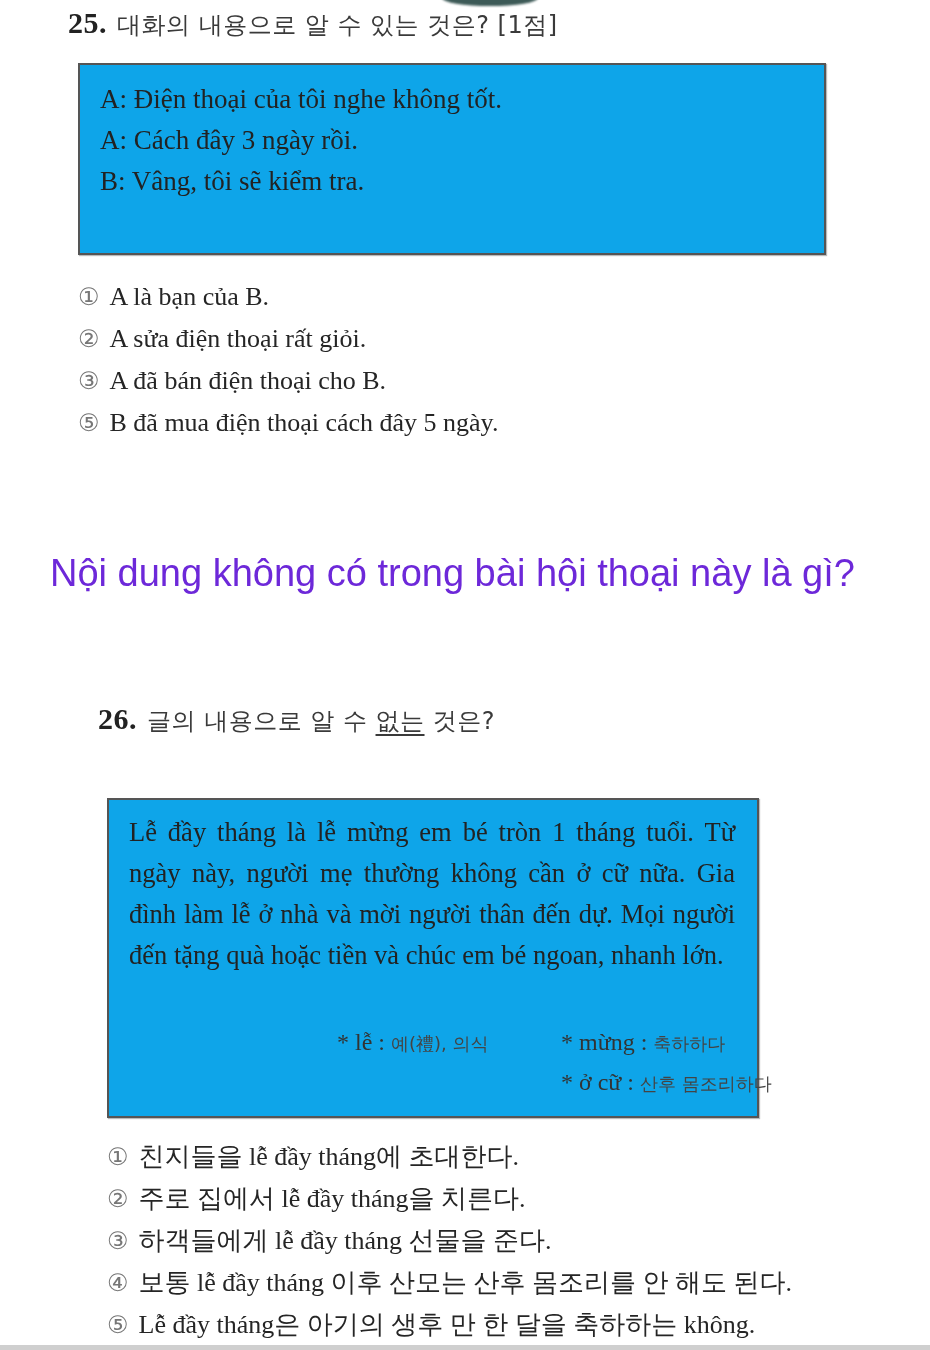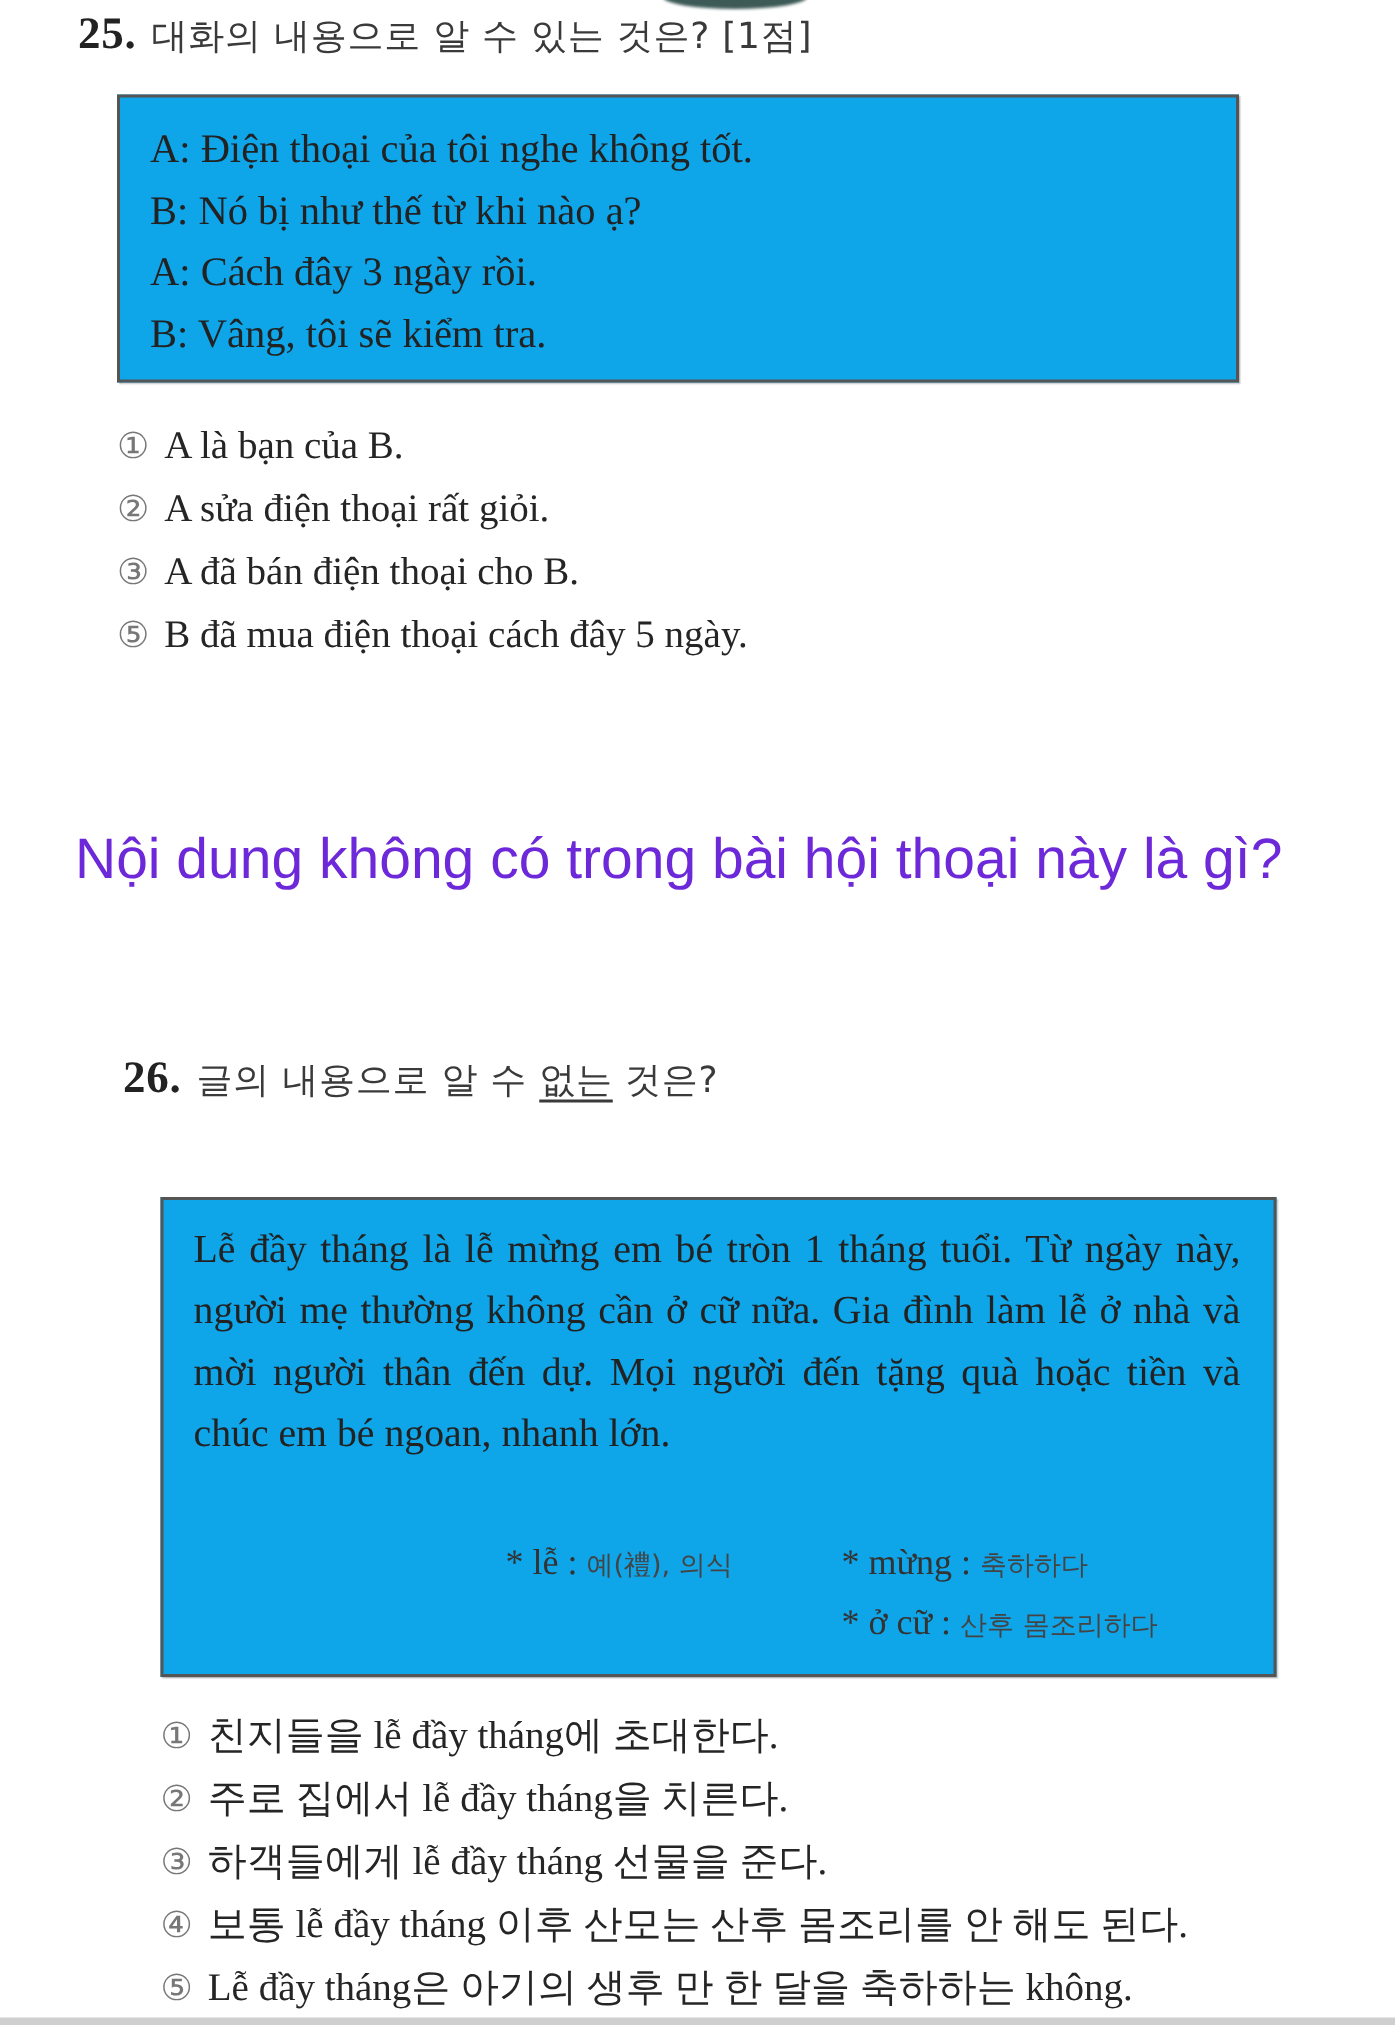--- a/index.html
+++ b/index.html
@@ -5,21 +5,21 @@
     html, body { margin: 0; padding: 0; }
     body {
       width: 930px; height: 1350px; background: #ffffff; position: relative; overflow: hidden;
       font-family: "Liberation Serif", "DejaVu Serif", serif; color: #2a2a2a;
     }
     .blob {
       position: absolute; left: 442px; top: -10px; width: 96px; height: 16px;
       border-radius: 50%; background: #3d5a57; filter: blur(1px);
     }
     .q-title { position: absolute; font-size: 26px; letter-spacing: 0.5px; white-space: nowrap; }
-    .q-num { font-weight: bold; font-size: 30px; color: #222; margin-right: 10px; }
+    .q-num { font-weight: bold; font-size: 30px; color: #222; margin-right: 10px; margin-left: 16px; }
     .q-text { font-family: "DejaVu Sans", sans-serif; font-size: 24px; color: #3a3a3a; }
     .underline { text-decoration: underline; text-underline-offset: 5px; }
     .box { position: absolute; border: 2px solid #555; box-shadow: 1px 1px 1px #bbb; background: #0ea5e9; }
     .line { font-size: 27px; line-height: 41px; white-space: nowrap; color: #222; }
     .opts { position: absolute; }
     .opt { font-size: 26px; line-height: 41px; white-space: nowrap; color: #252525; }
     .circ { color: #777; font-family: "DejaVu Sans", sans-serif; font-size: 24px; margin-right: 10px; }
     .caption {
       position: absolute; left: 50px; top: 540px; width: 820px;
       font-family: "Liberation Sans", sans-serif; font-size: 38px; line-height: 66px; color: #6d28d9;
@@ -33,39 +33,38 @@
 <body>
 
 <div class="blob"></div>
 
 <div class="q-title" style="left:52px; top:6px;">
   <span class="q-num">25.</span><span class="q-text">대화의 내용으로 알 수 있는 것은? [1점]</span>
 </div>
 
 <div class="box" style="left:78px; top:63px; width:748px; height:192px; padding:14px 0 0 20px; box-sizing:border-box;">
   <div class="line"><span>A:</span> <span>Điện thoại của tôi nghe không tốt.</span></div>
-  <div class="line"><span>B:</span> <span>Nó bị như thế từ khi nào ạ?</span></div>
   <div class="line"><span>A:</span> <span>Cách đây 3 ngày rồi.</span></div>
   <div class="line"><span>B:</span> <span>Vâng, tôi sẽ kiểm tra.</span></div>
 </div>
 
 <div class="opts" style="left:78px; top:276px;">
   <div class="opt"><span class="circ">①</span><span>A là bạn của B.</span></div>
   <div class="opt"><span class="circ">②</span><span>A sửa điện thoại rất giỏi.</span></div>
   <div class="opt"><span class="circ">③</span><span>A đã bán điện thoại cho B.</span></div>
   <div class="opt"><span class="circ">⑤</span><span>B đã mua điện thoại cách đây 5 ngày.</span></div>
 </div>
 
 <div class="caption">Nội dung không có trong bài hội thoại này là gì?</div>
 
 <div class="q-title" style="left:82px; top:702px;">
   <span class="q-num">26.</span><span class="q-text">글의 내용으로 알 수 </span><span class="q-text underline">없는</span><span class="q-text"> 것은?</span>
 </div>
 
-<div class="box" style="left:107px; top:798px; width:744px; height:320px; padding:12px 22px 14px 20px; box-sizing:border-box;">
+<div class="box" style="left:107px; top:798px; width:652px; height:320px; padding:12px 22px 14px 20px; box-sizing:border-box;">
   <div class="para">Lễ đầy tháng là lễ mừng em bé tròn 1 tháng tuổi. Từ ngày này, người mẹ thường không cần ở cữ nữa. Gia đình làm lễ ở nhà và mời người thân đến dự. Mọi người đến tặng quà hoặc tiền và chúc em bé ngoan, nhanh lớn.</div>
   <div class="gloss" style="left:228px; top:222px;"><span>* lễ</span><span> : </span><span class="ko">예(禮), 의식</span></div>
   <div class="gloss" style="left:452px; top:222px;"><span>* mừng</span><span> : </span><span class="ko">축하하다</span></div>
   <div class="gloss" style="left:452px; top:262px;"><span>* ở cữ</span><span> : </span><span class="ko">산후 몸조리하다</span></div>
 </div>
 
 <div class="opts" style="left:107px; top:1136px;">
   <div class="opt"><span class="circ">①</span><span>친지들을 lễ đầy tháng에 초대한다.</span></div>
   <div class="opt"><span class="circ">②</span><span>주로 집에서 lễ đầy tháng을 치른다.</span></div>
   <div class="opt"><span class="circ">③</span><span>하객들에게 lễ đầy tháng 선물을 준다.</span></div>

